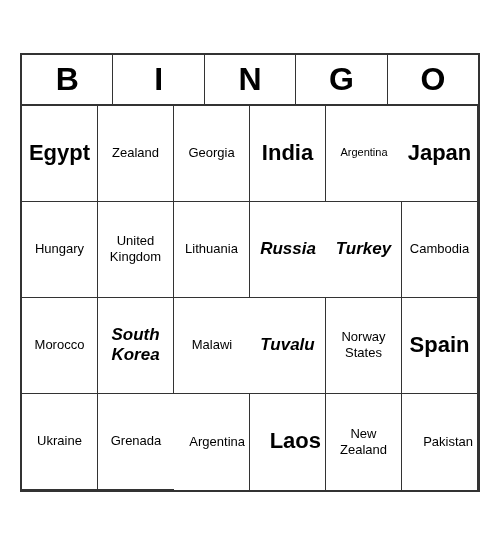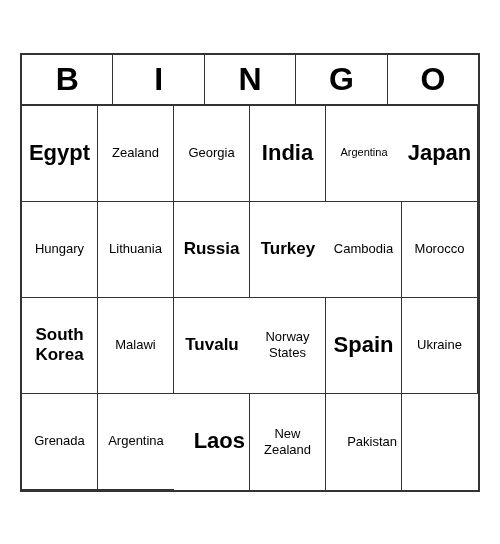--- a/index.html
+++ b/index.html
@@ -61,20 +61,21 @@
       display: block;
       line-height: 1.2;
     }
     .size-large {
       font-size: 22px;
       font-weight: bold;
     }
     .size-medium {
       font-size: 17px;
       font-weight: bold;
+      font-style: italic;
     }
     .size-small {
       font-size: 13px;
     }
     .size-xsmall {
       font-size: 11px;
     }
   </style>
 </head>
 <body>
@@ -101,20 +102,23 @@
         <span class="size-large">India</span>
       </div>
       <div class="bingo-cell">
         <span class="size-xsmall">Argentina</span>
       </div>
       <div class="bingo-cell">
         <span class="size-large">Japan</span>
       </div>
       <div class="bingo-cell">
         <span class="size-small">Hungary</span>
+      </div>
+      <div class="bingo-cell">
+        <span class="size-small">United Kingdom</span>
       </div>
       <div class="bingo-cell">
         <span class="size-small">Lithuania</span>
       </div>
       <div class="bingo-cell">
         <span class="size-medium">Russia</span>
       </div>
       <div class="bingo-cell">
         <span class="size-medium">Turkey</span>
       </div>

